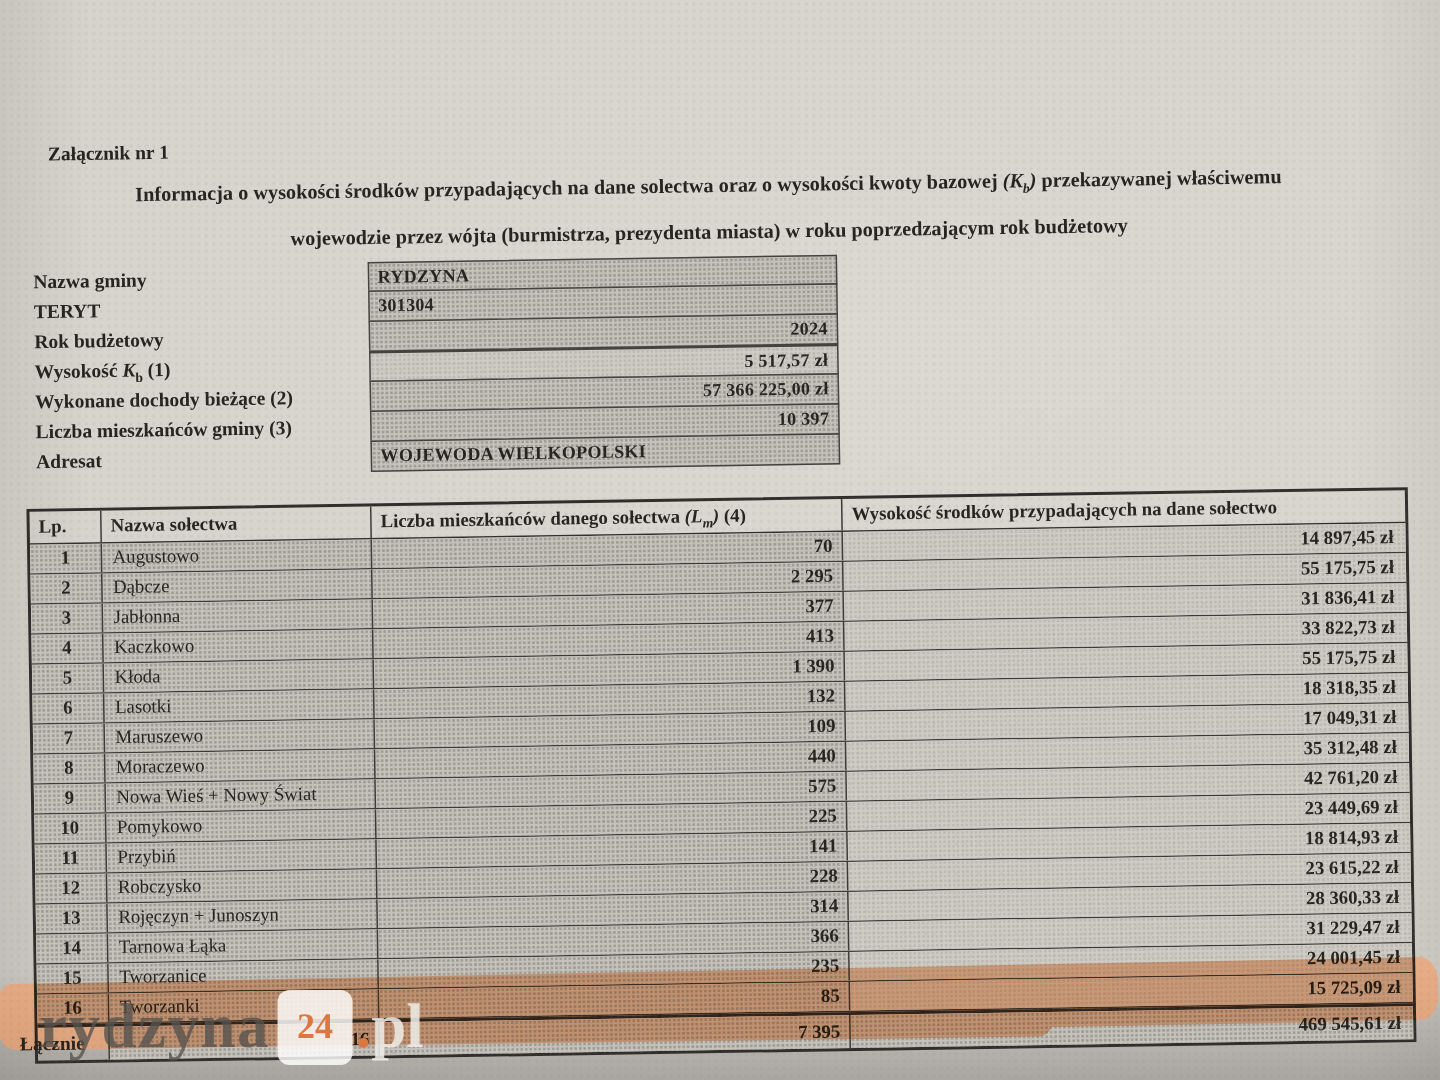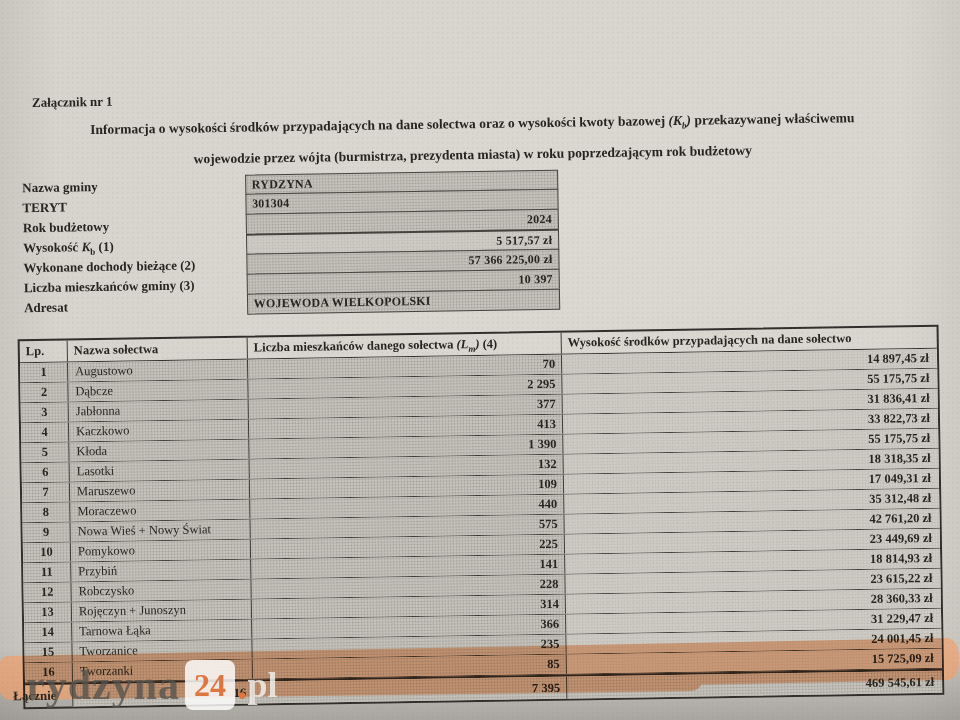--- a/index.html
+++ b/index.html
@@ -84,24 +84,24 @@
     background:inherit;border-radius:10px/8px;transform:rotate(.35deg);
   }
 
   
   .watermark{position:absolute;left:26px;top:660px;display:flex;align-items:center;z-index:5;font-weight:700;}
   .wm-prefix{font-size:42px;letter-spacing:1px;color:rgba(84,82,78,.78);}
   .wm-box{
     width:50px;height:50px;margin-left:5px;border-radius:8px;
     background:rgba(255,255,255,.82);
     display:flex;align-items:center;justify-content:center;
-    font-size:32px;color:var(--watermark_orange,#dd7742);
+    font-size:24px;color:var(--watermark_orange,#dd7742);
   }
   .wm-dot{font-size:42px;color:var(--watermark_orange,#dd7742);margin-left:2px;}
-  .wm-suffix{font-size:36px;color:rgba(240,238,233,.85);}
+  .wm-suffix{font-size:42px;color:rgba(240,238,233,.85);}
 </style>
 </head>
 <body>
 
 <div class="scene">
   <div class="paper">
 
     <div class="attachment">Załącznik nr 1</div>
 
     <div class="doc-title">

